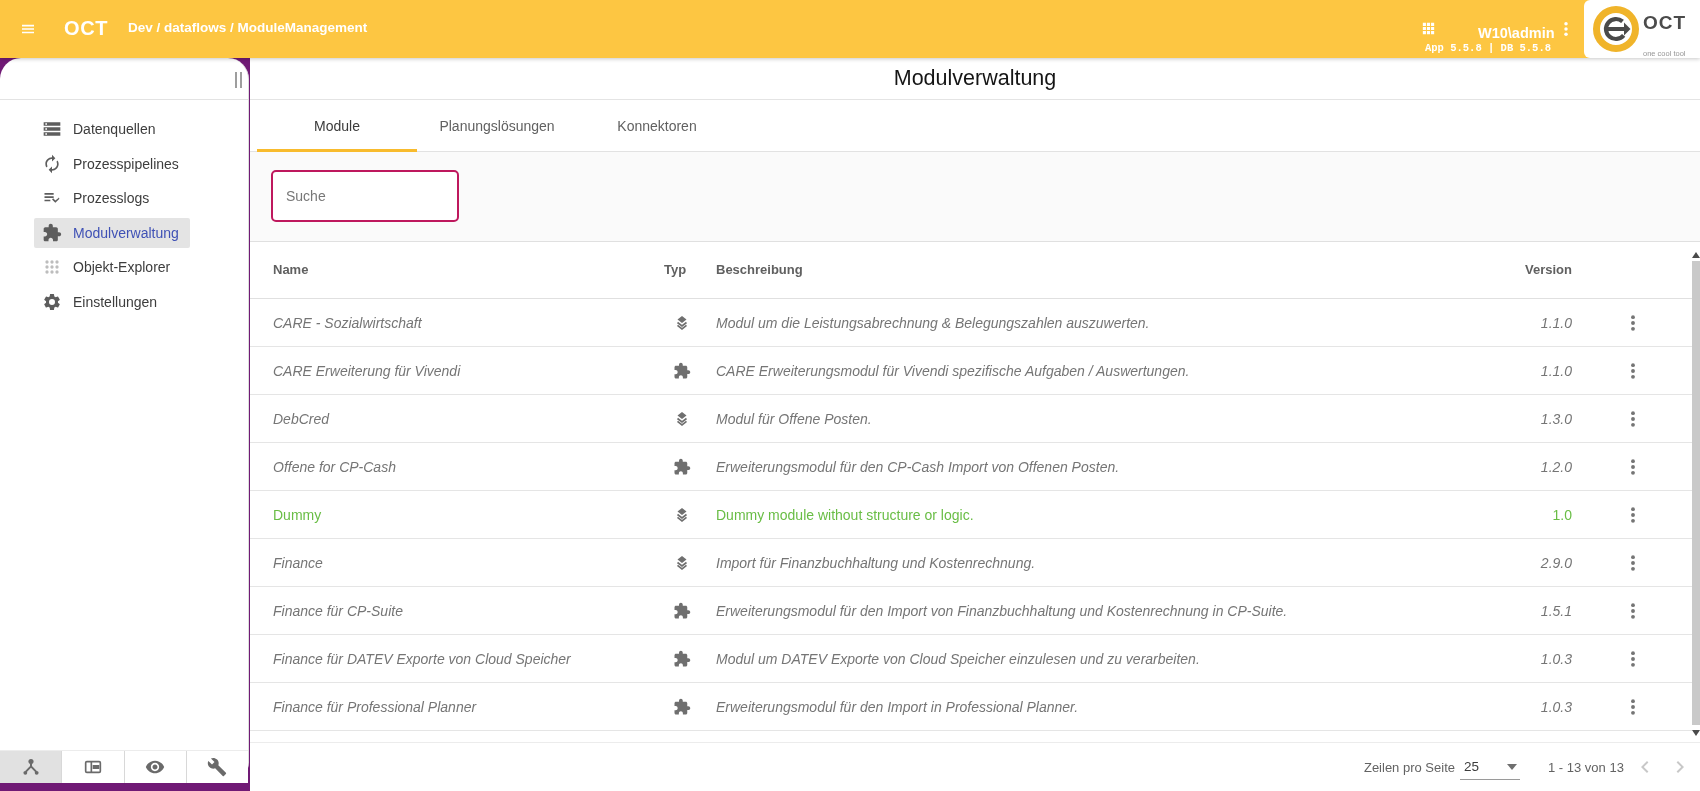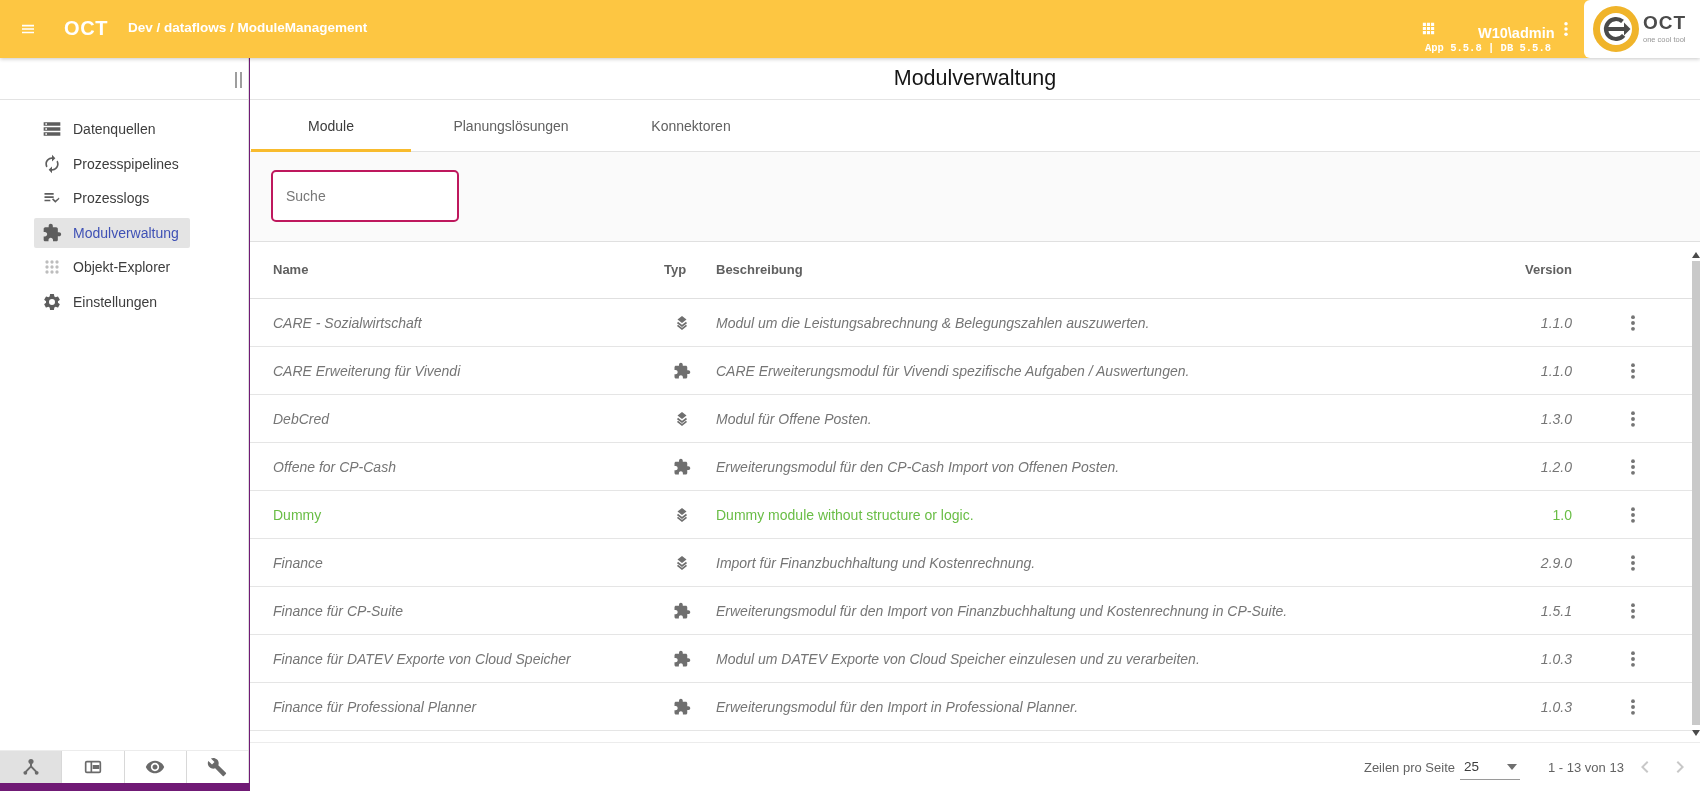--- a/index.html
+++ b/index.html
@@ -16,45 +16,45 @@
   .tb-app    { position:absolute; left:64px;  top:17px; font-size:20px; font-weight:bold; color:#fff; letter-spacing:.6px; }
   .tb-crumb  { position:absolute; left:128px; top:20px; font-size:13.5px; font-weight:bold; color:#fff; cursor:pointer; }
   .tb-apps   { position:absolute; left:1420px; top:20px; width:17px; height:17px; color:#fff; cursor:pointer; }
   .tb-user   { position:absolute; left:1478px; top:19px; font-size:14.5px; font-weight:bold; color:#fff; cursor:pointer;margin-top:6px; }
   .tb-kebab  { position:absolute; left:1556px; top:17px; width:20px; height:24px; color:#fff; cursor:pointer; }
   .tb-version{ position:absolute; right:149px; top:42px; font-size:10.5px; font-weight:bold; color:#fff;font-family:Liberation Mono, monospace; }
   .tb-logo   { position:absolute; right:0; top:0; width:116px; height:58px; background:#fff; border-radius:6px 0 0 6px; }
   .logo-circle { position:absolute; left:8px; top:5px; width:48px; height:48px; }
   .logo-txtwrap{ position:absolute; left:59px; top:12px; }
   .logo-text { font-size:19px; font-weight:bold; color:#4b4b4b; letter-spacing:1px; }
-  .logo-tag  { font-size:7.5px; color:#969696; margin-top:1px; white-space:nowrap; }
+  .logo-tag  { font-size:7.5px; color:#969696; margin-top:15px; white-space:nowrap; }
 
   
-  .sidebar { position:absolute; left:0; top:58px; bottom:8px; width:249px; background:#fff; border-right:1px solid #dedede; z-index:2; }
+  .sidebar { position:absolute; left:0; top:58px; bottom:8px; width:249px; background:#fff; border-right:1px solid #dedede; z-index:2;border-radius:21px; }
   .sb-head { height:42px; border-bottom:1px solid #e3e3e3; position:relative; }
   .sb-handle { position:absolute; right:6px; top:14px; width:7px; height:16px; display:flex; justify-content:space-between; cursor:col-resize; }
   .sb-handle i { width:2px; height:16px; background:#9e9e9e; }
   .sb-nav { padding-top:12px; }
   .sb-item { height:34.5px; display:flex; align-items:center; padding-left:42px; position:relative; cursor:pointer; }
   .sb-item .ic { width:20px; height:20px; color:#5d5d5d; position:relative; z-index:1; }
   .sb-item .ic.light { color:#bdbdbd; }
   .sb-item .lb { margin-left:11px; font-size:14px; color:#3d3d3d; position:relative; z-index:1; }
   .sb-item.active .lb { color:var(--c-indigo,#3f51b5); }
   .sb-item.active::before { content:""; position:absolute; left:34px; right:58px; top:2px; bottom:2px; background:#e4e4e4; border-radius:2px; }
   .sb-bottom { position:absolute; left:0; right:0; bottom:0; height:33px; display:flex; border-top:1px solid #ececec; }
   .sb-bcell { flex:1; display:flex; align-items:center; justify-content:center; border-right:1px solid #d8d8d8; cursor:pointer; background:#fff; }
   .sb-bcell:last-child { border-right:none; }
   .sb-bcell.active { background:#e1e1e1; }
   .sb-bcell .ic { width:20px; height:20px; color:#6a6a6a; }
 
   
   .main { position:absolute; left:250px; top:58px; right:0; bottom:0; background:#fff; }
   .m-titlerow { height:42px; position:relative; border-bottom:1px solid #e4e4e4; }
   .m-title { position:absolute; left:0; right:0; top:8px; text-align:center; font-size:21.5px; color:#151515; font-weight:400; }
-  .m-tabs { height:52px; display:flex; padding-left:1px; border-bottom:1px solid #e2e2e2;gap:20px; }
+  .m-tabs { height:52px; display:flex; padding-left:7px; border-bottom:1px solid #e2e2e2; }
   .m-tab { width:160px; display:flex; align-items:center; justify-content:center; font-size:14px; color:#616161; position:relative; cursor:pointer; }
   .m-tab.active { color:#3b3b3b; }
   .m-tab.active::after { content:""; position:absolute; left:0; right:0; bottom:-1px; height:3px; background:var(--c-underline,#f8bb2d); }
   .m-search { height:90px; background:#fafafa; position:relative; border-bottom:1px solid #e0e0e0; }
   .m-search input { position:absolute; left:21px; top:18px; width:188px; height:52px; border:2px solid #be185d; border-radius:5px; background:#fff; padding:0 13px; font-size:14px; color:#444; font-family:inherit; outline:none; }
   .m-search input::placeholder { color:#777; }
 
   .m-table { margin-right:8px; }
   .t-head { height:57px; position:relative; border-bottom:1px solid #e0e0e0; }
   .t-head span { position:absolute; top:20px; font-size:13px; color:#606060; font-weight:bold; }

